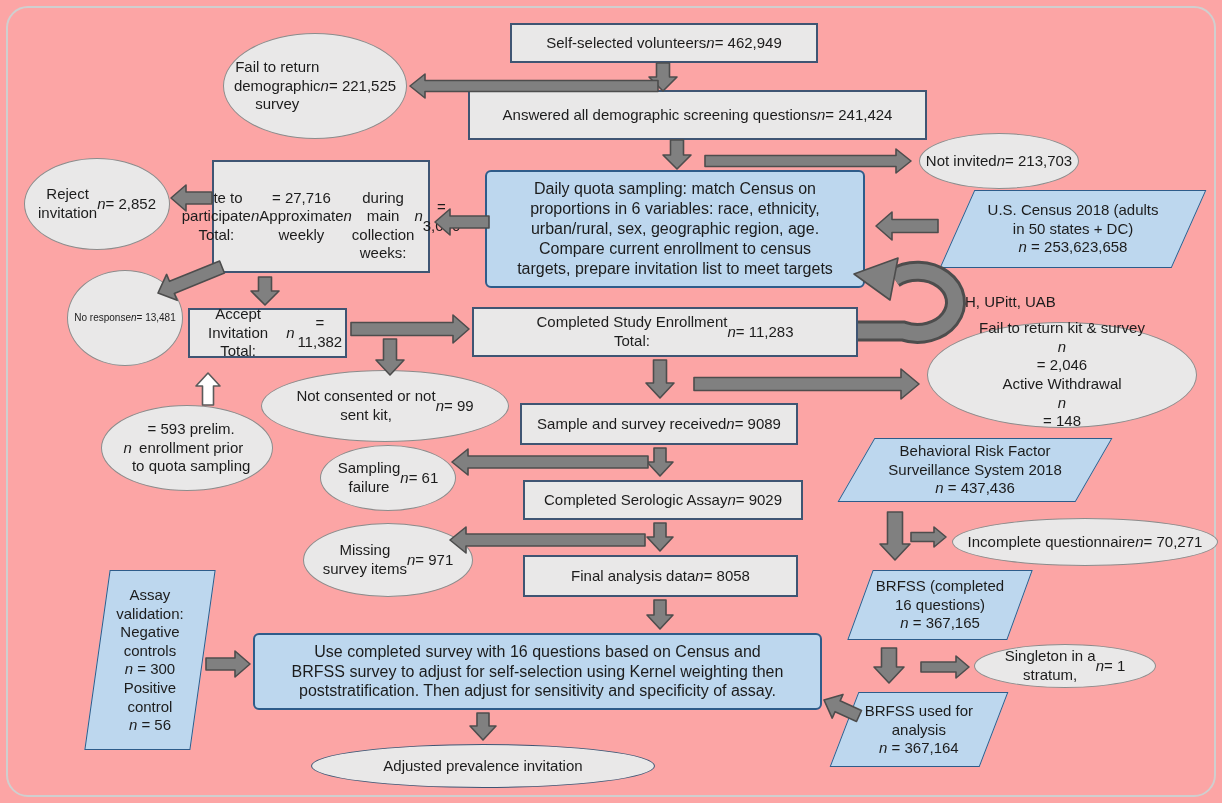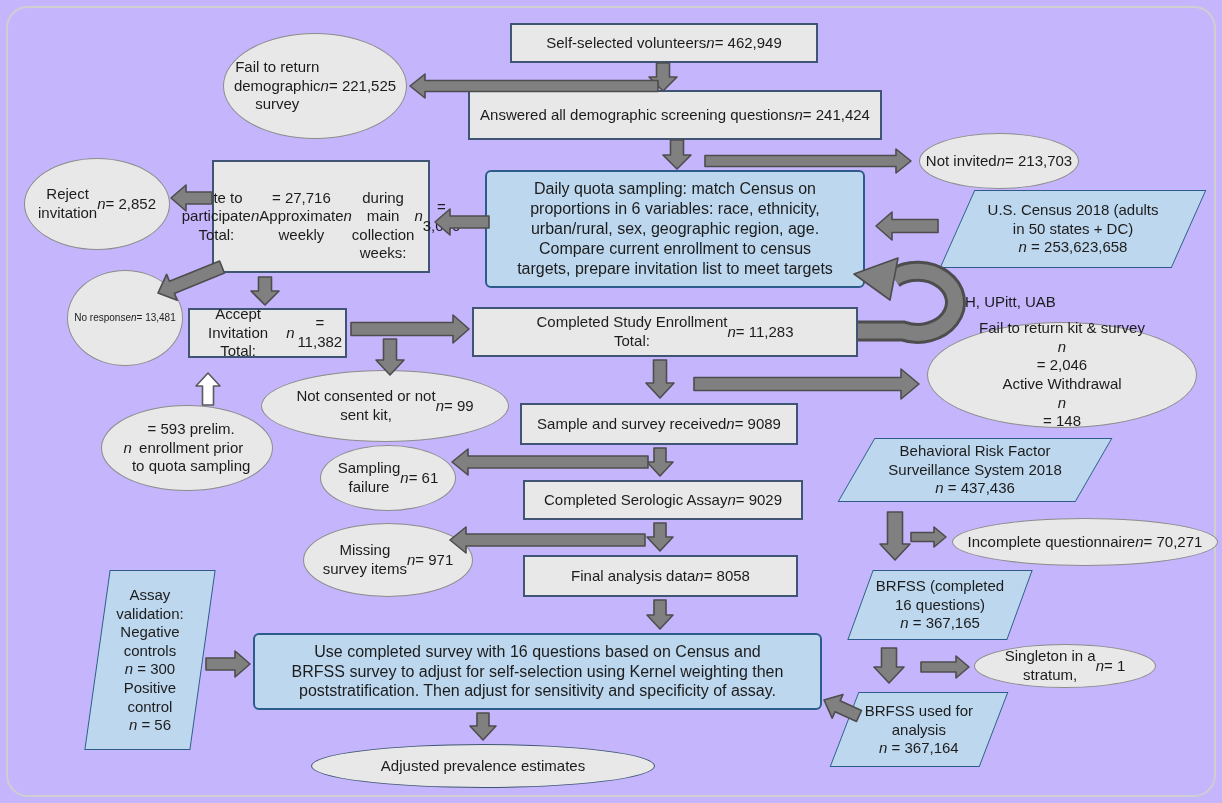--- a/index.html
+++ b/index.html
@@ -1,17 +1,17 @@
 <!DOCTYPE html>
 <html><head>
 <meta charset="utf-8">
 <style>
   html,body{margin:0;padding:0;background:#ffffff;}
   #canvas{
-    position:relative;width:1222px;height:803px;background:#c4b5fd;overflow:hidden;
+    position:relative;width:1222px;height:803px;background:#fca5a5;overflow:hidden;
     font-family:"Liberation Sans","DejaVu Sans",sans-serif;color:#1c1c1c;
   }
   .frame{position:absolute;inset:6px;border:2px solid #cfcfcf;border-radius:22px;}
   .shape{
     position:absolute;display:flex;align-items:center;justify-content:center;
     text-align:center;box-sizing:border-box;line-height:1.24;font-size:15px;
     z-index:2;white-space:normal;
   }
   .rect{background:#E9E8E8;border:2px solid #3F5573;}
   .ellipse{background:#E9E8E8;border:1.6px solid #8C8C8C;border-radius:50%;}
@@ -27,21 +27,21 @@
   .loop-over{fill:none;stroke:#808080;stroke-width:15;}
   i{font-style:italic;}
 </style>
 </head>
 <body>
 
 <div id="canvas">
   <div class="frame"></div>
 
   <div class="shape rect" style="left:510px;top:23px;width:308px;height:40px;">Self-selected volunteers<br><i>n</i> = 462,949</div>
-  <div class="shape rect" style="left:468px;top:90px;width:414px;height:50px;">Answered all demographic screening questions<br><i>n</i> = 241,424</div>
+  <div class="shape rect" style="left:468px;top:90px;width:459px;height:50px;">Answered all demographic screening questions<br><i>n</i> = 241,424</div>
   <div class="shape rect" style="left:212px;top:160px;width:218px;height:113px;">Invite to participate<br>Total: <i>n</i> = 27,716<br>Approximate weekly <i>n</i><br>during main collection<br>weeks: <i>n</i> = 3,000</div>
   <div class="shape rect" style="left:188px;top:308px;width:159px;height:50px;">Accept Invitation<br>Total: <i>n</i> = 11,382</div>
   <div class="shape rect" style="left:472px;top:307px;width:386px;height:50px;">Completed Study Enrollment<br>Total: <i>n</i> = 11,283</div>
   <div class="shape rect" style="left:520px;top:403px;width:278px;height:42px;">Sample and survey received<br><i>n</i> = 9089</div>
   <div class="shape rect" style="left:523px;top:480px;width:280px;height:40px;">Completed Serologic Assay<br><i>n</i> = 9029</div>
   <div class="shape rect" style="left:523px;top:555px;width:275px;height:42px;">Final analysis data<br><i>n</i> = 8058</div>
 
   <div class="shape blue" style="left:485px;top:170px;width:380px;height:118px;">Daily quota sampling: match Census on<br>proportions in 6 variables: race, ethnicity,<br>urban/rural, sex, geographic region, age.<br>Compare current enrollment to census<br>targets, prepare invitation list to meet targets</div>
   <div class="shape blue" style="left:253px;top:633px;width:569px;height:77px;padding:0 8px;">Use completed survey with 16 questions based on Census and<br>BRFSS survey to adjust for self-selection using Kernel weighting then<br>poststratification. Then adjust for sensitivity and specificity of assay.</div>
 
@@ -49,21 +49,21 @@
   <div class="shape ellipse" style="left:919px;top:133px;width:160px;height:56px;">Not invited<br><i>n</i> = 213,703</div>
   <div class="shape ellipse" style="left:24px;top:158px;width:146px;height:92px;">Reject<br>invitation<br><i>n</i> = 2,852</div>
   <div class="shape ellipse" style="left:67px;top:270px;width:116px;height:96px;font-size:10px;">No response<br><i>n</i> = 13,481</div>
   <div class="shape ellipse" style="left:927px;top:322px;width:270px;height:106px;flex-direction:column;">Fail to return kit &amp; survey<br><i>n</i> = 2,046<br>Active Withdrawal<br><i>n</i> = 148</div>
   <div class="shape ellipse" style="left:261px;top:370px;width:248px;height:72px;">Not consented or not<br>sent kit, <i>n</i> = 99</div>
   <div class="shape ellipse" style="left:101px;top:405px;width:172px;height:86px;"><i>n</i> = 593 prelim.<br>enrollment prior<br>to quota sampling</div>
   <div class="shape ellipse" style="left:320px;top:445px;width:136px;height:66px;">Sampling<br>failure<br><i>n</i> = 61</div>
   <div class="shape ellipse" style="left:303px;top:523px;width:170px;height:74px;justify-content:center;">Missing<br>survey items<br><i>n</i> = 971</div>
   <div class="shape ellipse" style="left:952px;top:518px;width:266px;height:48px;">Incomplete questionnaire<br><i>n</i> = 70,271</div>
   <div class="shape ellipse" style="left:974px;top:644px;width:182px;height:44px;">Singleton in a<br>stratum, <i>n</i> = 1</div>
-  <div class="shape ellipse darkline" style="left:311px;top:744px;width:344px;height:44px;">Adjusted prevalence estimates</div>
+  <div class="shape ellipse darkline" style="left:311px;top:744px;width:344px;height:44px;">Adjusted prevalence invitation</div>
 
   <div class="shape para" style="left:957px;top:190px;width:232px;height:78px;transform:skewX(-24deg);">
     <span class="unskew" style="transform:skewX(24deg);">U.S. Census 2018 (adults<br>in 50 states + DC)<br><i>n</i> = 253,623,658</span>
   </div>
   <div class="shape para" style="left:856px;top:438px;width:238px;height:64px;transform:skewX(-30deg);">
     <span class="unskew" style="transform:skewX(30deg);">Behavioral Risk Factor<br>Surveillance System 2018<br><i>n</i> = 437,436</span>
   </div>
   <div class="shape para" style="left:860px;top:570px;width:160px;height:70px;transform:skewX(-20deg);">
     <span class="unskew" style="transform:skewX(20deg);">BRFSS (completed<br>16 questions)<br><i>n</i> = 367,165</span>
   </div>

